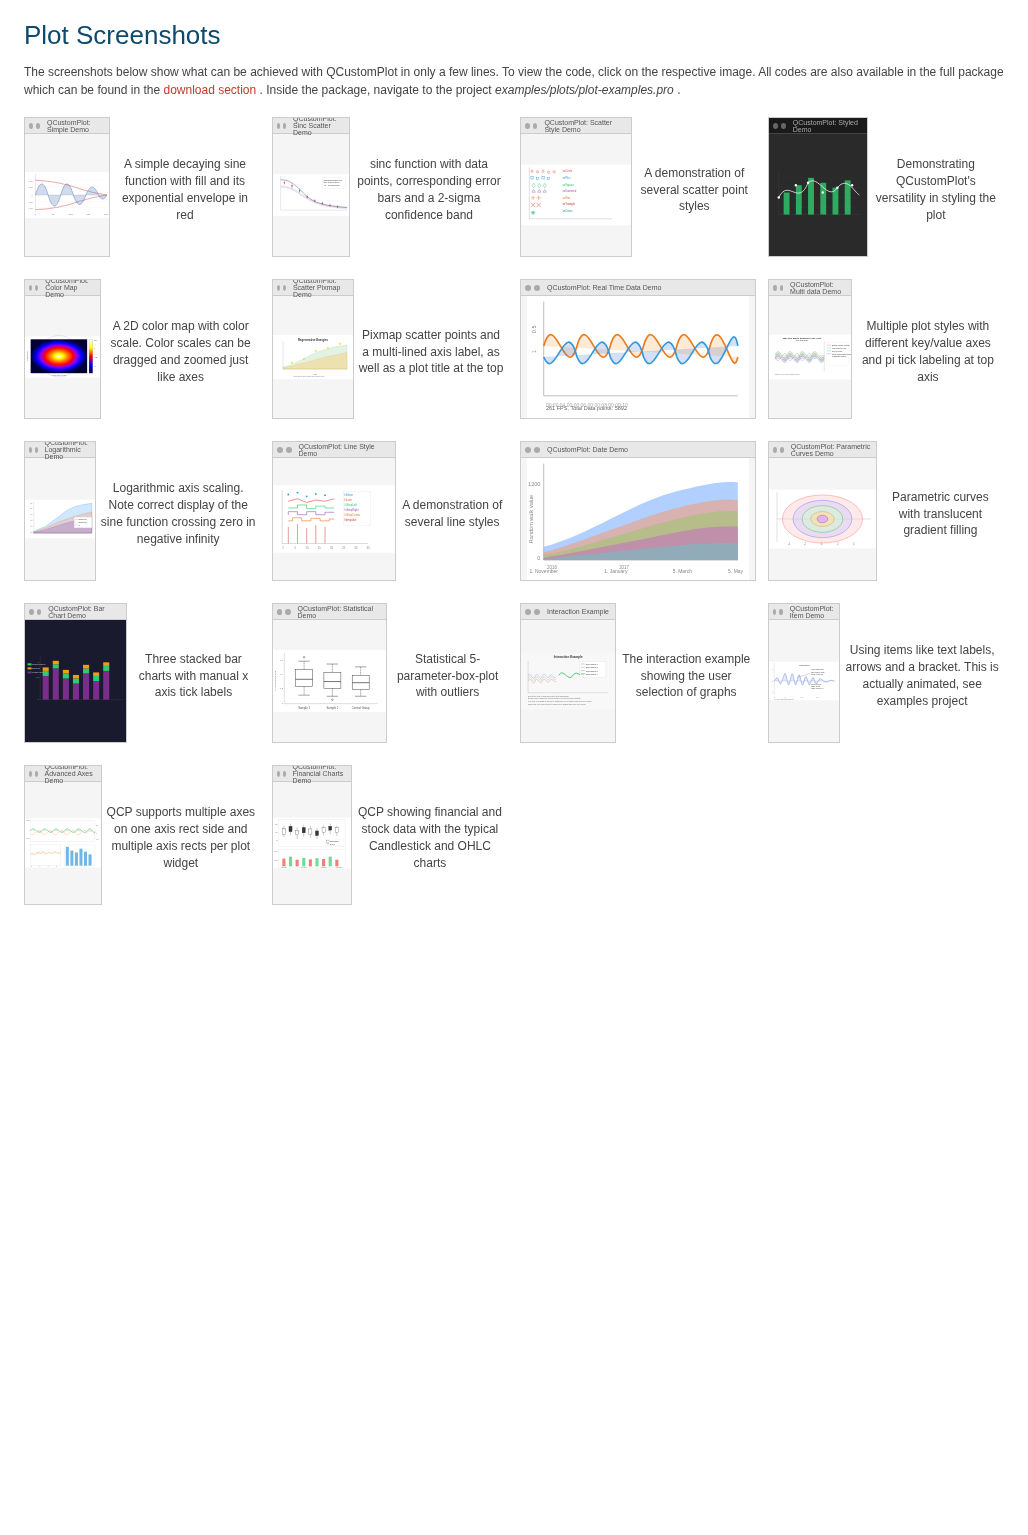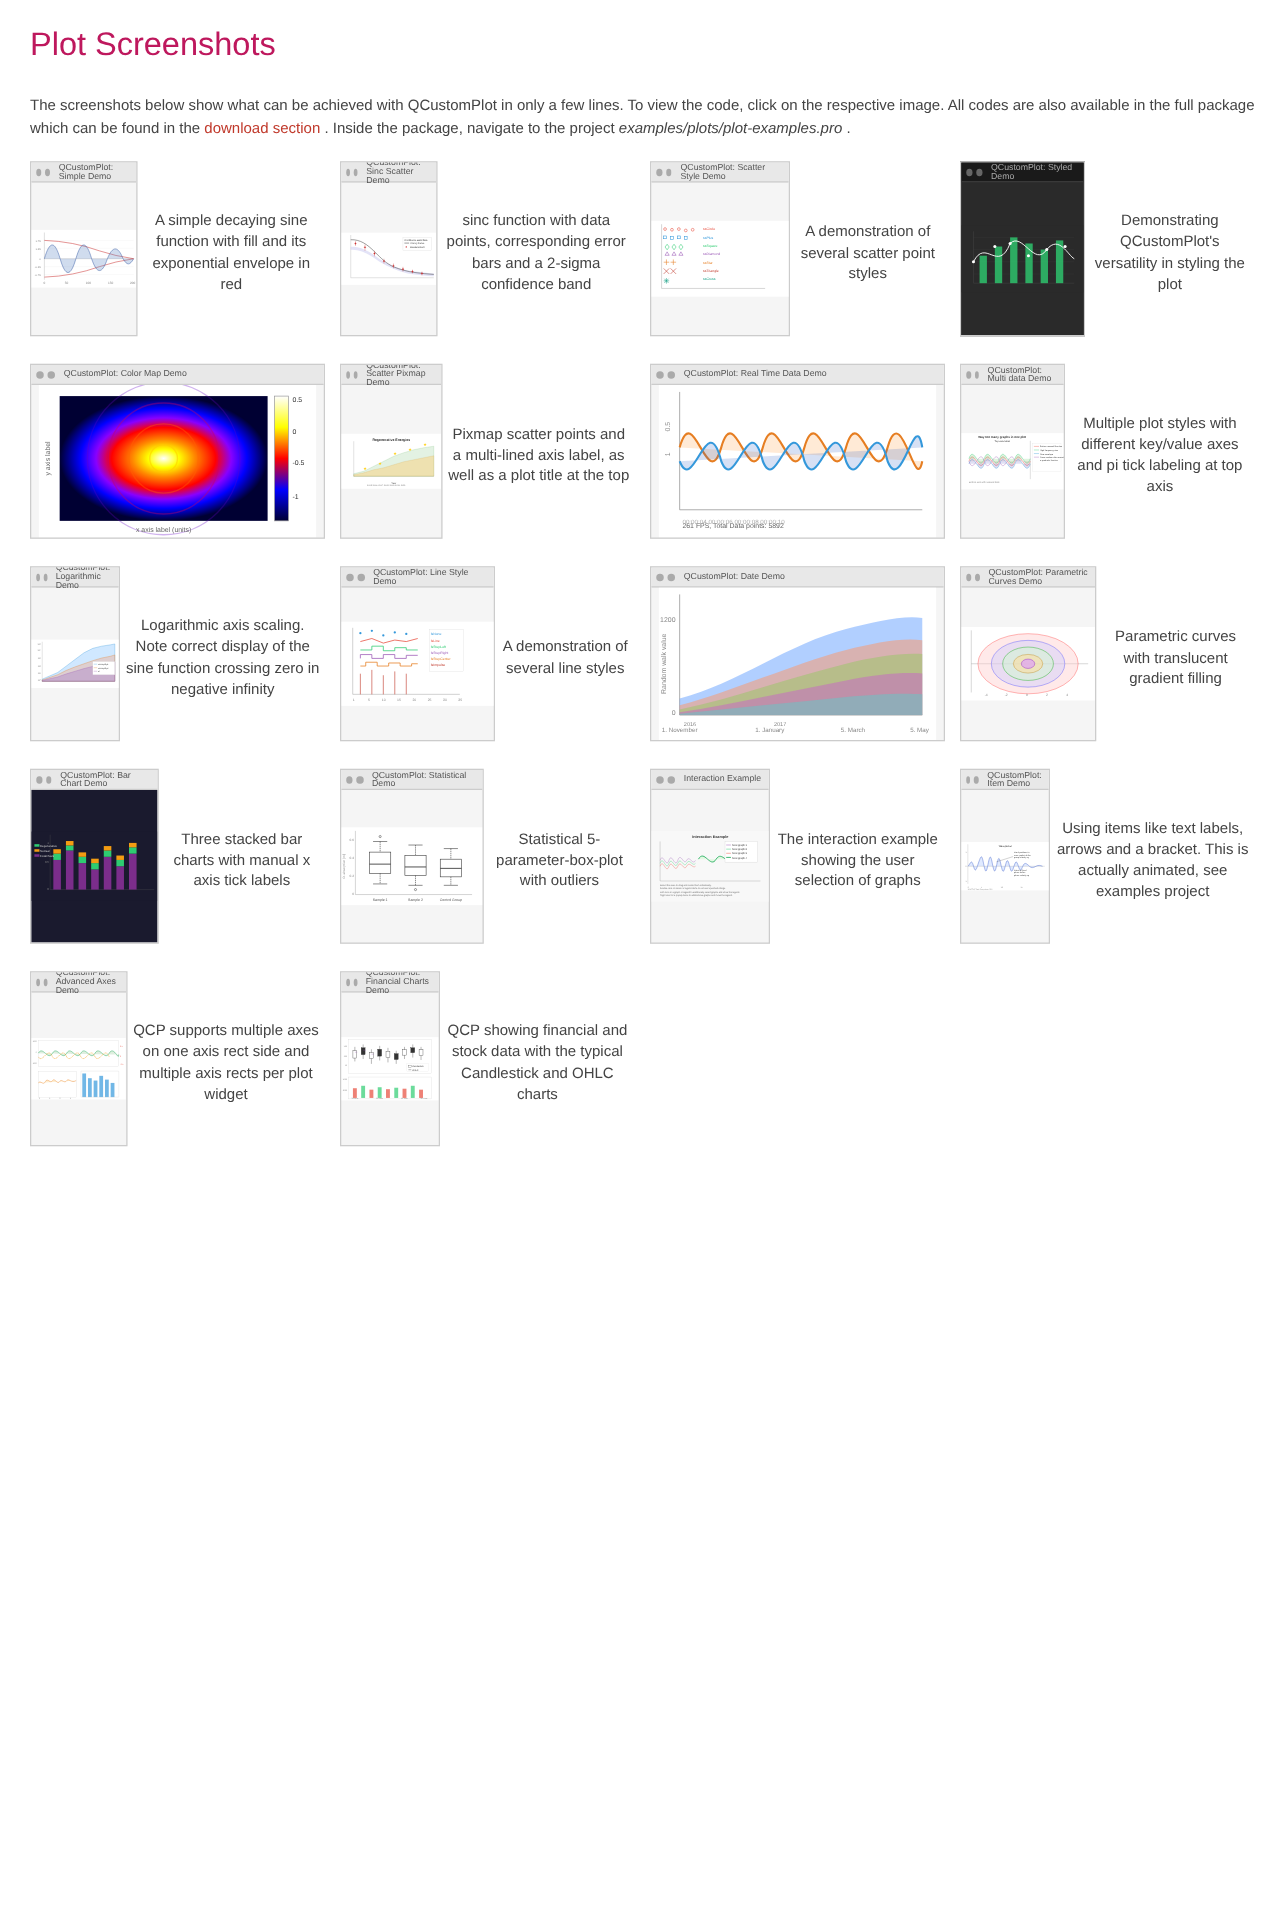--- a/index.html
+++ b/index.html
@@ -7,22 +7,22 @@
       font-family: Arial, sans-serif;
       font-size: 13px;
       color: #333;
       background: #fff;
       padding: 20px 24px;
       width: 1028px;
     }
     h1 {
       font-size: 26px;
       font-weight: normal;
-      color: #be185d;
-      margin-bottom: 24px;
+      color: #0c4a6e;
+      margin-bottom: 12px;
     }
     .intro {
       font-size: 12px;
       line-height: 1.5;
       color: #444;
       margin-bottom: 18px;
     }
     .intro a {
       color: #c0392b;
       text-decoration: none;
@@ -352,20 +352,21 @@
           <text x="183" y="12" font-size="5" fill="#333">0.5</text>
           <text x="183" y="35" font-size="5" fill="#333">0</text>
           <text x="183" y="58" font-size="5" fill="#333">-0.5</text>
           <text x="183" y="82" font-size="5" fill="#333">-1</text>
 
           <text x="90" y="106" font-size="5" fill="#666" text-anchor="middle">x axis label (units)</text>
           <text x="8" y="53" font-size="5" fill="#666" text-anchor="middle" transform="rotate(-90,8,53)">y axis label</text>
         </svg>
       </div>
     </div>
+    <p class="caption">A 2D color map with color scale. Color scales can be dragged and zoomed just like axes</p>
   </div>
 
   <div class="item">
     <div class="plot-img">
       <div class="plot-titlebar">
           <div class="plot-titlebar-dot"></div>
           <div class="plot-titlebar-dot"></div>
           <span class="plot-titlebar-title">QCustomPlot: Scatter Pixmap Demo</span>
         </div>
       <div class="plot-area">

